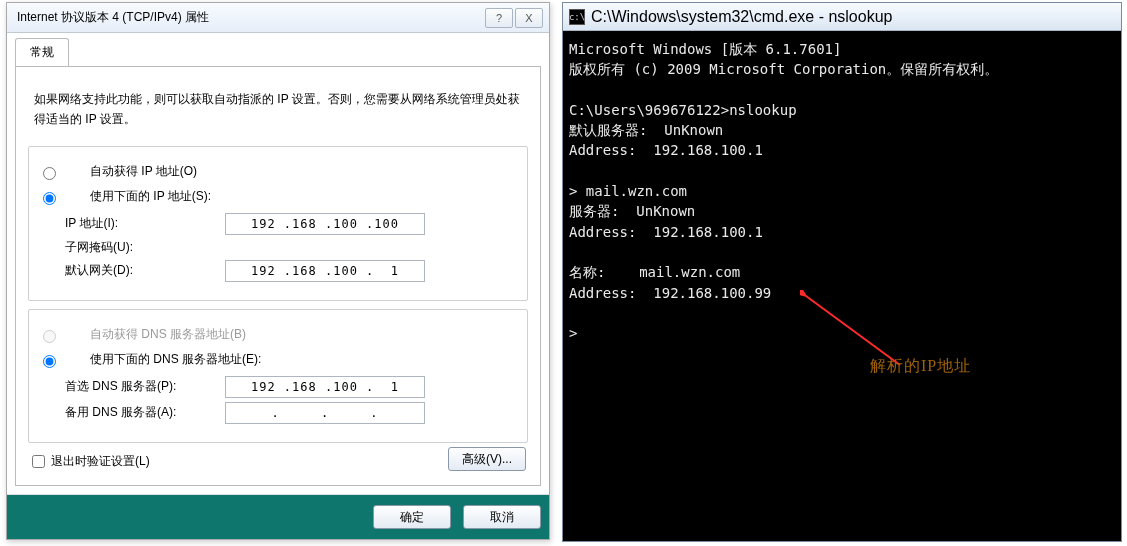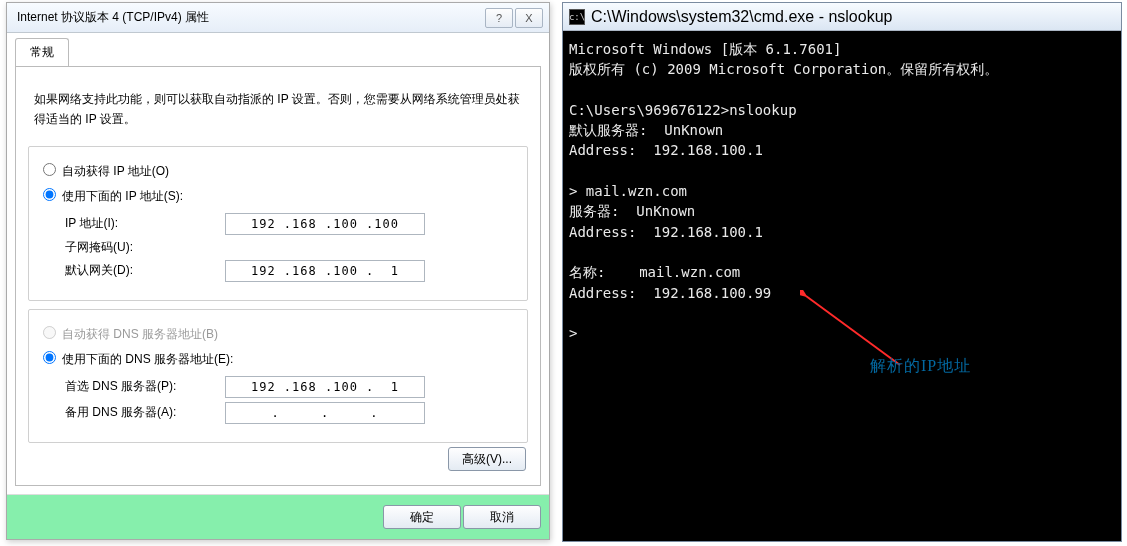--- a/index.html
+++ b/index.html
@@ -11,42 +11,42 @@
   .dlg-title { flex: 1; font-size: 12px; padding-left: 4px; }
   .tb-btn { width: 28px; height: 20px; margin-left: 2px; border: 1px solid #a9b5c4; border-radius: 2px; background: linear-gradient(#fdfdfd,#e5ecf5); display: flex; align-items: center; justify-content: center; cursor: default; font-size: 11px; color: #555; }
   .dlg-body { padding: 4px 8px 8px 8px; }
   .tabstrip { display: flex; border-bottom: 1px solid #ef4444; position: relative; top: 1px; }
   .tab { padding: 5px 14px; border: 1px solid #bbb; border-bottom: none; background: #fff; font-size: 12px; border-top-left-radius: 3px; border-top-right-radius: 3px; }
   .tab.active { background: #fff; position: relative; z-index: 2; }
   .tabpage { border: 1px solid #bbb; padding: 16px 12px 14px 12px; background: #fff; min-height: 420px; position: relative; }
   .desc { line-height: 1.7; margin: 6px 6px 16px 6px; }
 
   fieldset { border: 1px solid #d0d0d0; border-radius: 2px; padding: 12px 14px 14px 14px; margin-bottom: 8px; }
-  .radiorow { display: flex; align-items: flex-start; margin: 4px 0 8px 0; }
+  .radiorow { display: flex; align-items: flex-end; margin: 4px 0 8px 0; gap: 28px; }
   .radiorow input[type=radio] { margin-right: 6px; }
   .radiorow.disabled { color: #9a9a9a; }
   .fieldrow { display: flex; align-items: center; margin: 4px 0 4px 22px; }
   .fieldrow .lbl { width: 160px; }
   .ip-input { width: 200px; height: 22px; border: 1px solid #aeb6bf; background: #fff; font-family: "SimSun", monospace; font-size: 12px; letter-spacing: 1px; text-align: center; padding: 2px 4px; }
   .chkrow { display: flex; align-items: center; margin: 10px 0 0 4px; }
   .chkrow input { margin-right: 6px; }
 
-  .bottombar { display: flex; justify-content: flex-end; gap: 2px; padding: 10px 8px; border-top: 1px solid #ddd; background: #86efac; }
+  .bottombar { display: flex; justify-content: flex-end; gap: 12px; padding: 10px 8px; border-top: 1px solid #ddd; background: #0f766e; }
   .btn { min-width: 78px; height: 24px; border: 1px solid #8a97a8; border-radius: 3px; background: linear-gradient(#fefeff,#e4ebf3); font-size: 12px; cursor: default; }
   .adv-btn-row { position: absolute; right: 14px; bottom: 14px; }
 
   
   .cmd { position: absolute; left: 562px; top: 2px; width: 560px; height: 540px; background: #000; border: 1px solid #7a8ba0; }
   .cmd-titlebar { display: flex; align-items: center; height: 28px; background: linear-gradient(#f7fbff,#dbe6f3); border-bottom: 1px solid #aab5c4; padding: 0 6px; }
   .cmd-icon { width: 16px; height: 16px; background: #000; border: 1px solid #555; margin-right: 6px; display: flex; align-items: center; justify-content: center; color: #ccc; font-size: 9px; font-family: monospace; }
   .cmd-title { flex: 1; font-size: 16px; }
   .cmd-body { font-family: "NSimSun","SimSun","Consolas",monospace; font-size: 14px; line-height: 1.45; color: #eaeaea; padding: 8px 4px 4px 6px; white-space: pre; position: relative; height: calc(100% - 28px); }
 
   
-  .anno-label { position: absolute; left: 870px; top: 356px; color: #0369a1; font-size: 16px; font-family: "SimSun","Microsoft YaHei"; letter-spacing: 1px; }
+  .anno-label { position: absolute; left: 870px; top: 356px; color: #a16207; font-size: 16px; font-family: "SimSun","Microsoft YaHei"; letter-spacing: 1px; }
   .anno-arrow { position: absolute; left: 800px; top: 290px; pointer-events: none; }
 </style>
 </head>
 <body>
 
 <div class="dlg">
   <div class="dlg-titlebar">
     <span class="dlg-title">Internet 协议版本 4 (TCP/IPv4) 属性</span>
     <div class="tb-btn">
         <span>?</span>
@@ -96,20 +96,24 @@
         <div class="fieldrow">
           <span class="lbl">首选 DNS 服务器(P):</span>
           <input class="ip-input" value="192 .168 .100 .  1" style="">
         </div>
         <div class="fieldrow">
           <span class="lbl">备用 DNS 服务器(A):</span>
           <input class="ip-input" value="  .     .     .  " style="">
         </div>
       </fieldset>
 
+      <div class="chkrow">
+        <input type="checkbox" style="">
+        <span>退出时验证设置(L)</span>
+      </div>
 
       <div class="adv-btn-row">
         <button class="btn">高级(V)...</button>
       </div>
     </div>
   </div>
   <div class="bottombar">
     <button class="btn">确定</button>
     <button class="btn">取消</button>
   </div>

